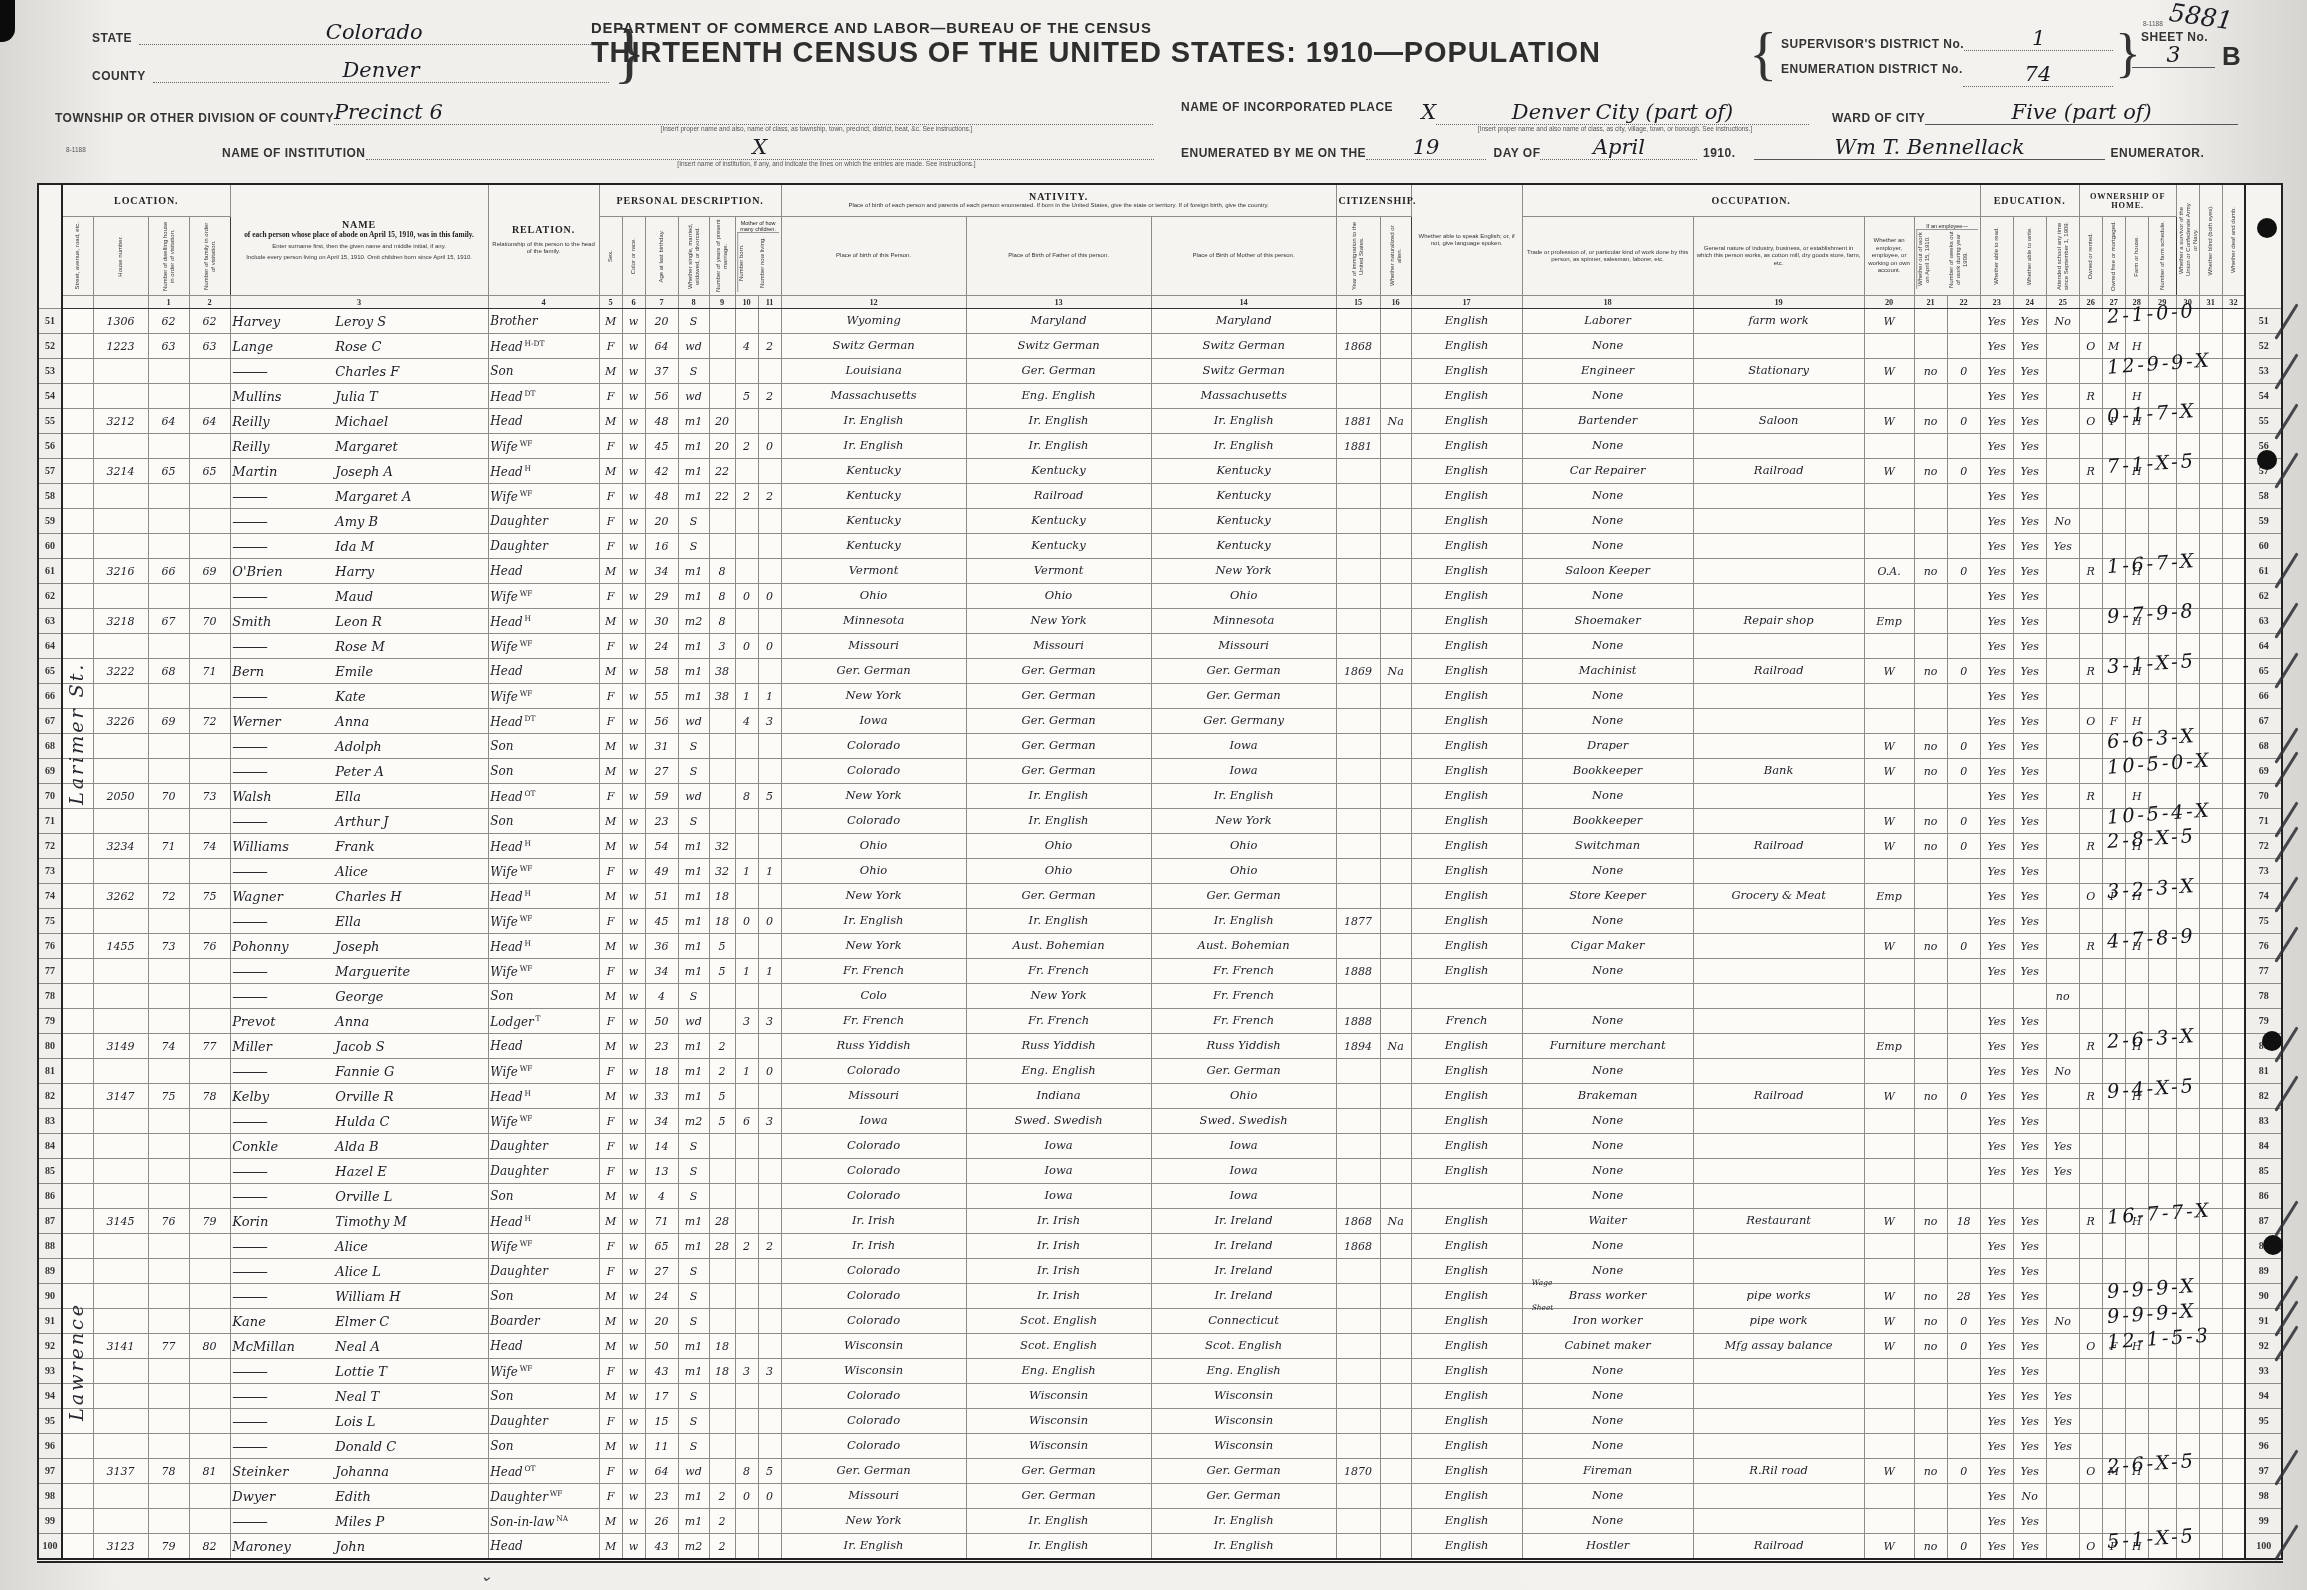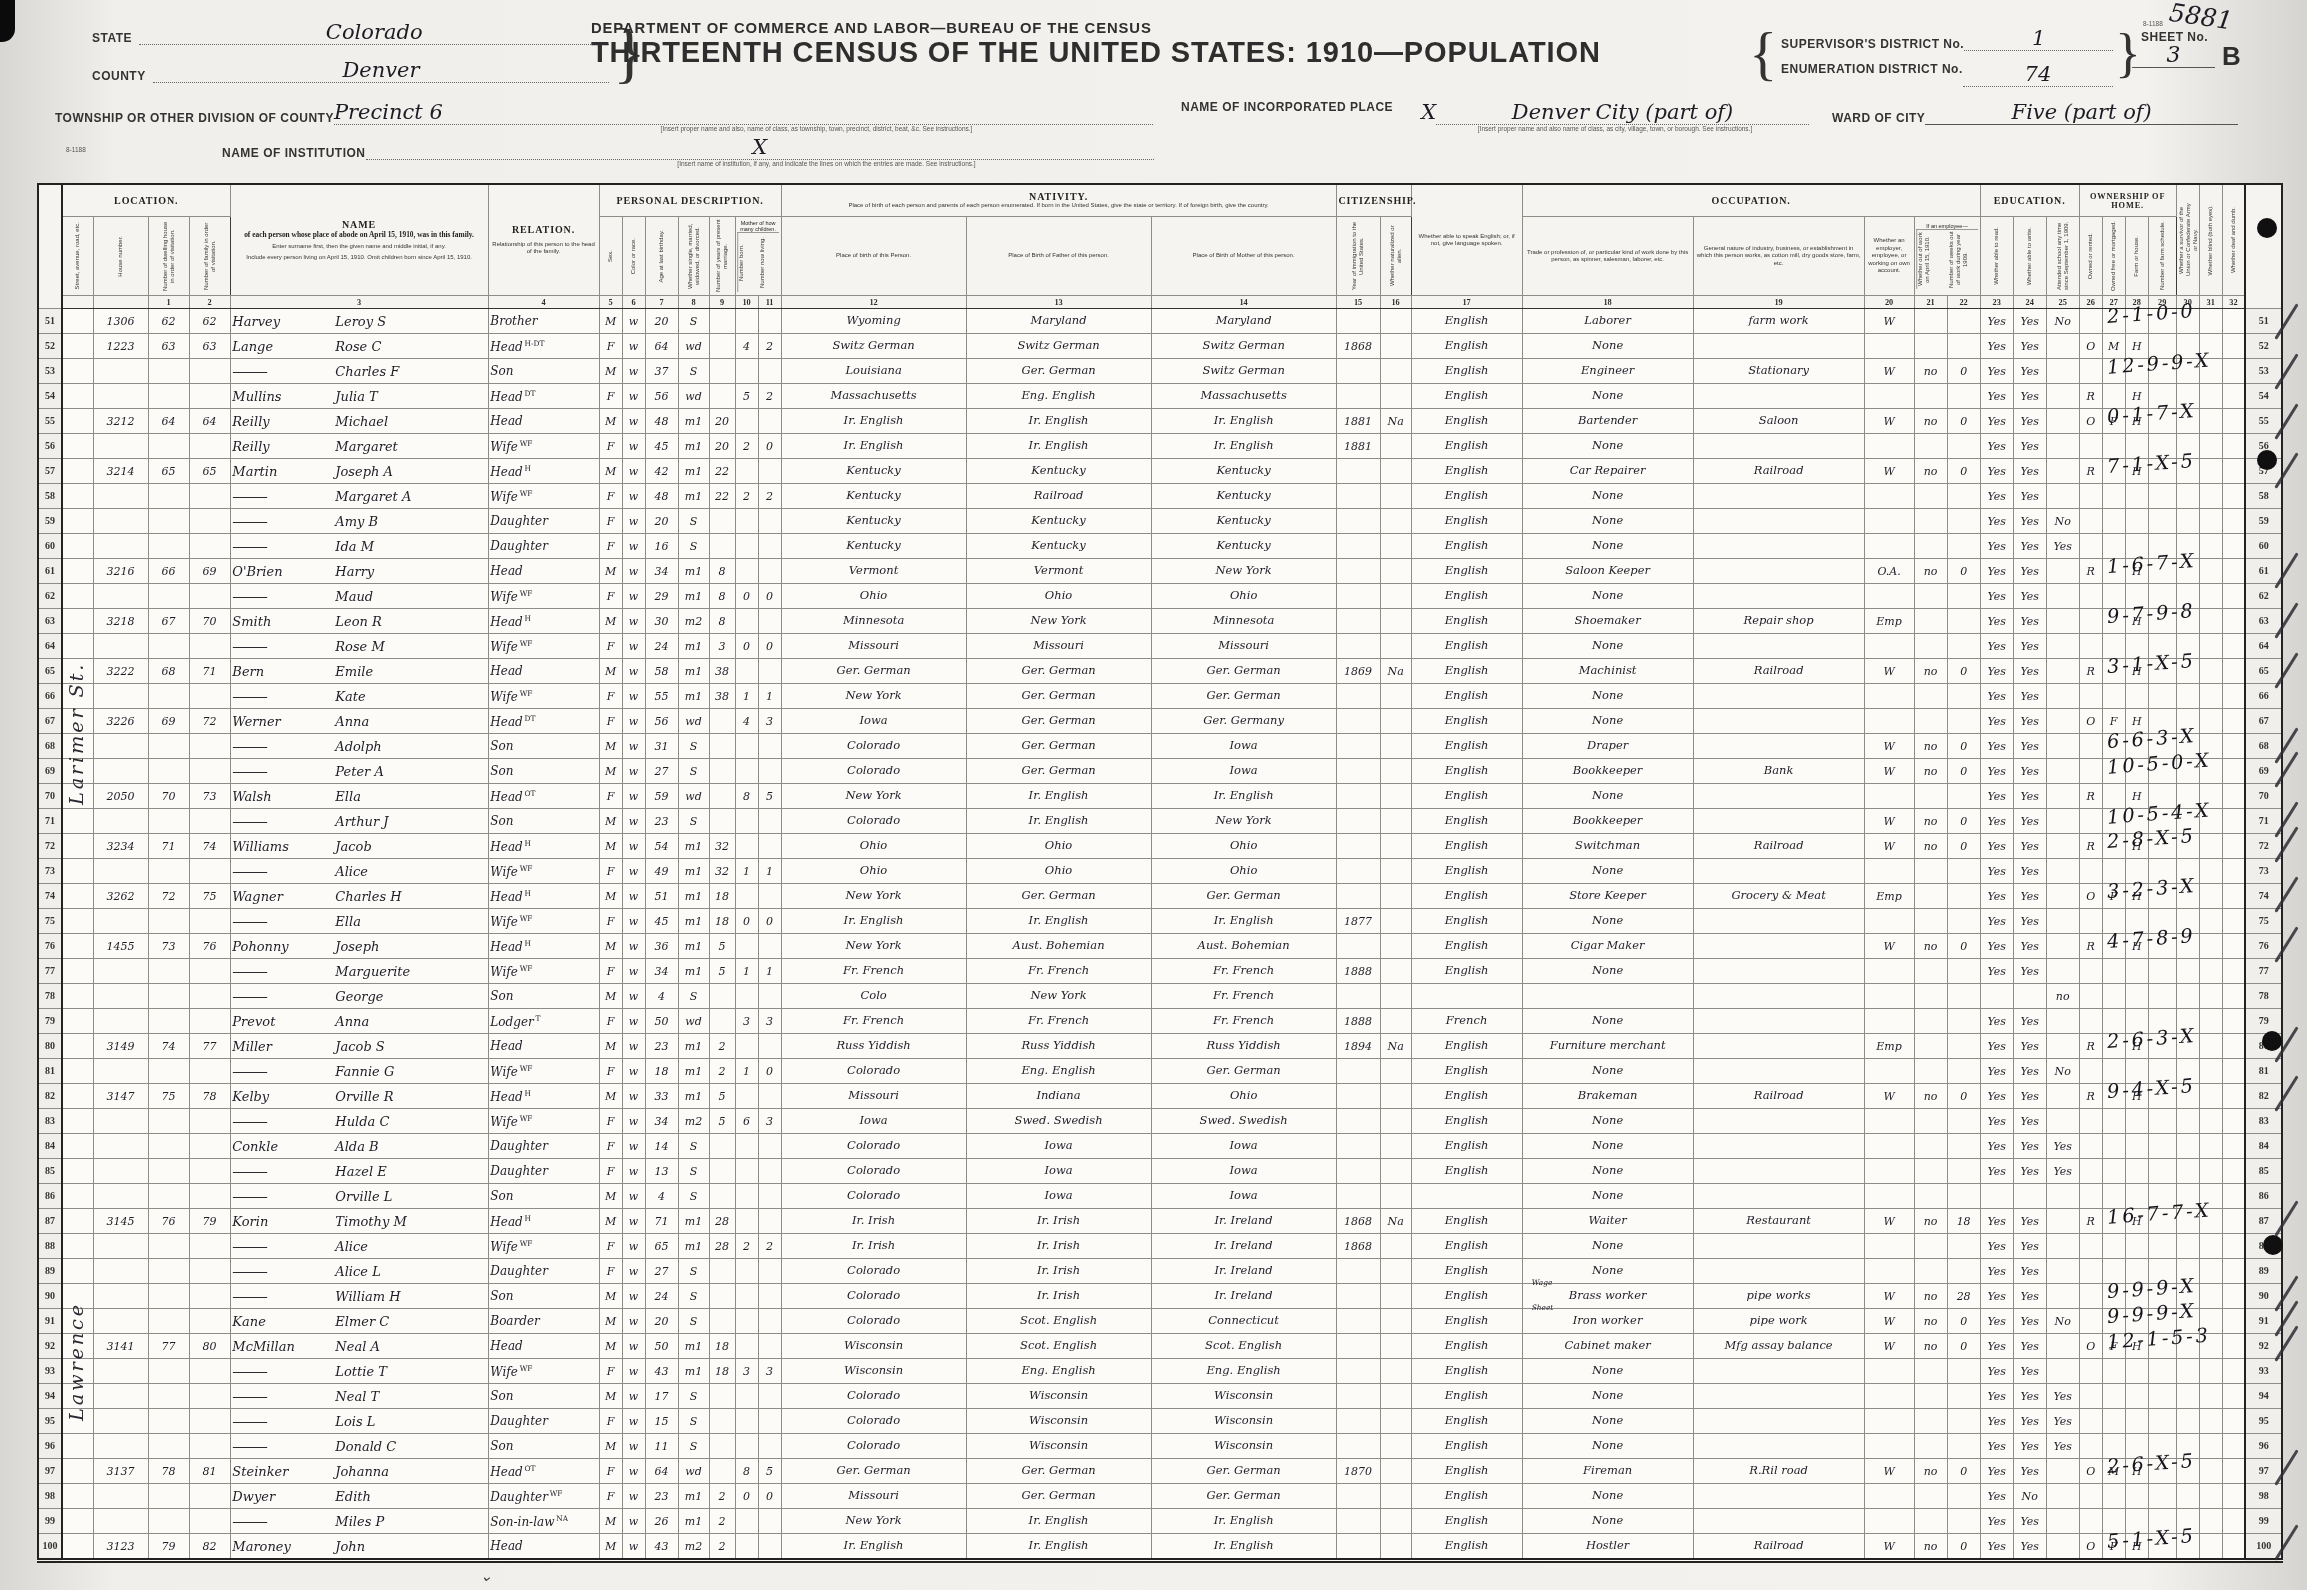--- a/index.html
+++ b/index.html
@@ -126,20 +126,31 @@
     </div>
   </div>
 
   <div class="abs tiny" style="left:66px;top:146px;">8-1188</div>
   <div class="abs" style="left:222px;top:135px;width:932px;">
     <div style="display:flex;align-items:flex-end;">
       <span class="lbl">NAME OF INSTITUTION</span>
       <span class="dotline hw hw-big" style="flex:1;text-align:center;">X</span>
     </div>
     <div class="tiny" style="text-align:center;margin-left:277px;">[Insert name of institution, if any, and indicate the lines on which the entries are made.  See instructions.]</div>
+  </div>
+  <div class="abs" style="left:1181px;top:135px;width:1108px;">
+    <div style="display:flex;align-items:flex-end;">
+      <span class="lbl">ENUMERATED BY ME ON THE</span>
+      <span class="dotline hw hw-big" style="width:120px;text-align:center;">19</span>
+      <span class="lbl" style="margin-left:7.4px;">DAY OF</span>
+      <span class="dotline hw hw-big" style="width:157px;text-align:center;">April</span>
+      <span class="lbl" style="margin-left:5.5px;">1910.</span>
+      <span class="uline hw hw-big" style="width:351px;text-align:center;margin-left:18.5px;">Wm T. Bennellack</span>
+      <span class="lbl" style="margin-left:5.5px;">ENUMERATOR.</span>
+    </div>
   </div>
 
   <div class="abs" style="left:37px;top:183px;">
   <table class="census">
     <colgroup>
       <col style="width:24px">
           <col style="width:31px">
           <col style="width:55px">
           <col style="width:41px">
           <col style="width:41px">
@@ -1141,21 +1152,21 @@
             <td class="c-bl hw"></td>
             <td class="c-df hw"></td>
             <td class="c-nr rownum">71</td>
           </tr>
           <tr>
             <td class="c-n rownum">72</td>
             <td class="c-street"></td>
             <td class="c-h hw">3234</td>
             <td class="c-d hw">71</td>
             <td class="c-f hw">74</td>
-            <td class="c-name hw"><span class="snm">Williams</span><span>Jacob</span></td>
+            <td class="c-name hw"><span class="snm">Williams</span><span>Frank</span></td>
             <td class="c-rel hw">Head<sup class="annot">H</sup></td>
             <td class="c-sx hw">M</td>
             <td class="c-c hw">w</td>
             <td class="c-a hw">54</td>
             <td class="c-m hw">m1</td>
             <td class="c-y hw">32</td>
             <td class="c-cb hw"></td>
             <td class="c-cl hw"></td>
             <td class="c-bp hw">Ohio</td>
             <td class="c-bf hw">Ohio</td>

